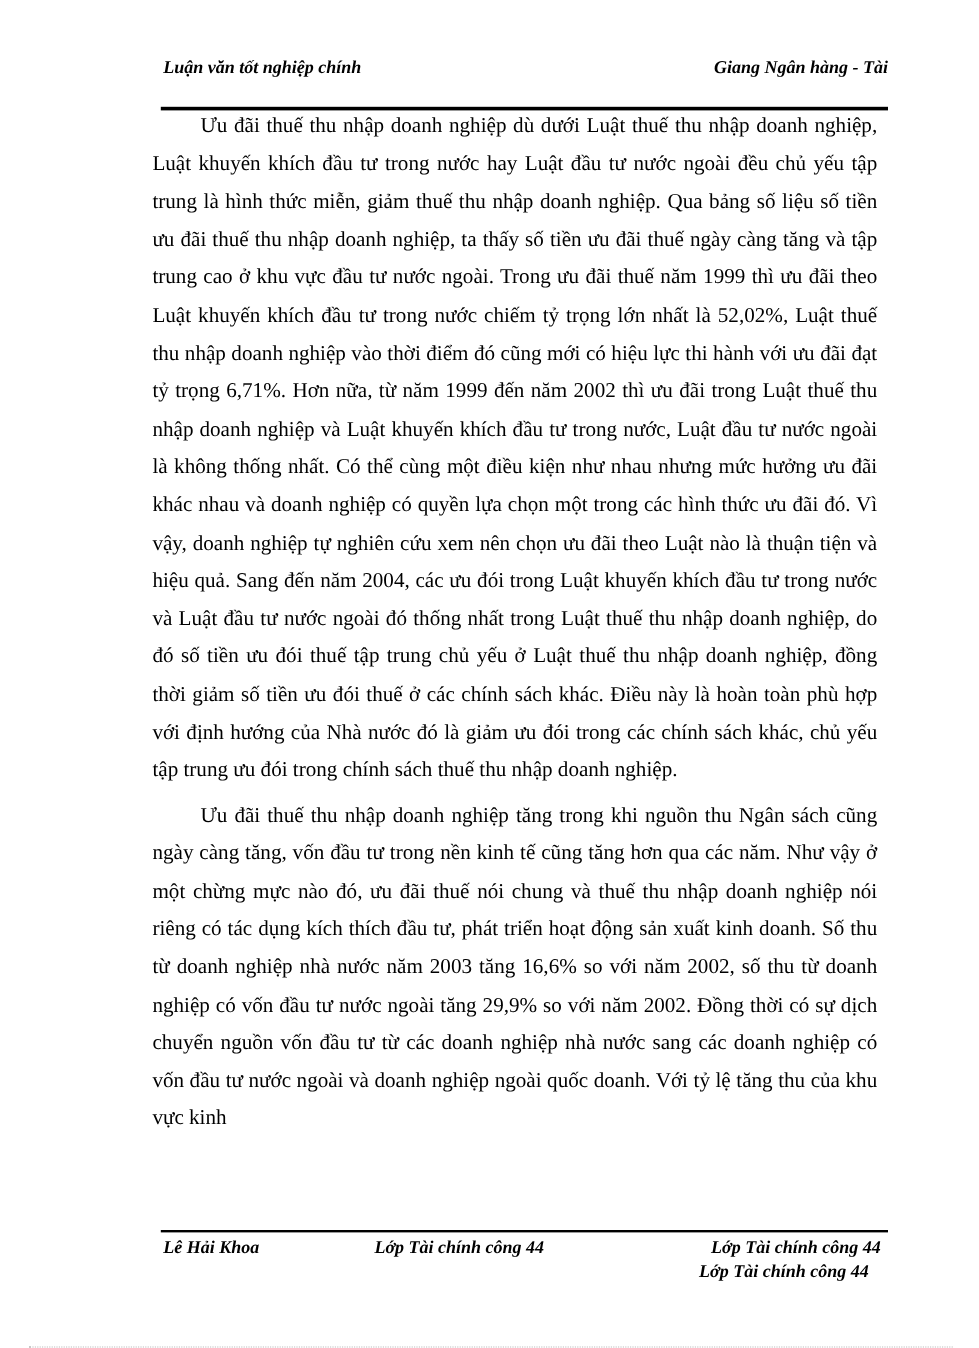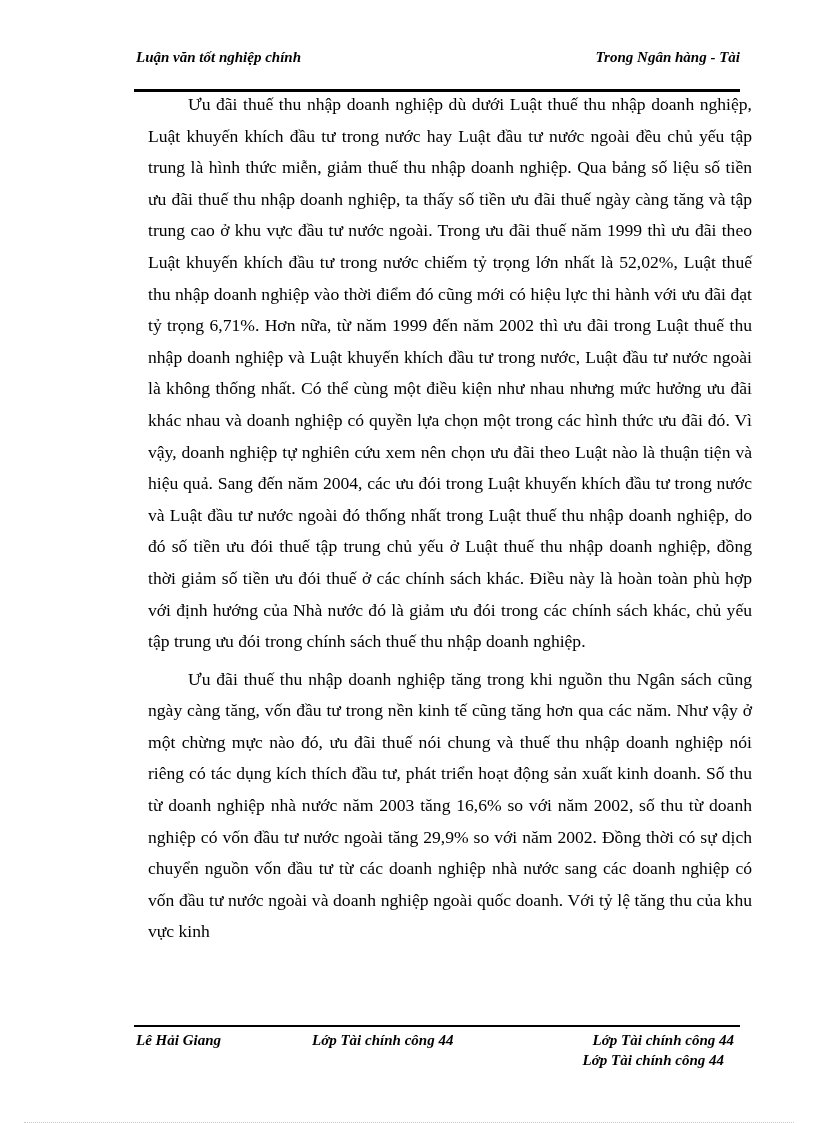--- a/index.html
+++ b/index.html
@@ -47,21 +47,21 @@
     .header-rule {
       position: absolute;
       left: 134px;
       top: 89px;
       width: 606px;
       height: 3px;
       background: #000;
     }
     .body-text {
       position: absolute;
-      left: 148px;
+      left: 127px;
       top: 89px;
       width: 604px;
       font-size: 17.6px;
       line-height: 31.6px;
       text-align: justify;
     }
     .body-text p {
       margin: 0;
       text-indent: 40px;
     }
@@ -115,33 +115,33 @@
       border-top: 1px dotted #c8c8c8;
     }
   </style>
 </head>
 <body>
 
 <div class="page">
 
   <div class="header">
     <div class="header-left">Luận văn tốt nghiệp chính</div>
-    <div class="header-right">Trong Ngân hàng - Tài</div>
+    <div class="header-right">Giang Ngân hàng - Tài</div>
   </div>
 
   <div class="header-rule"></div>
 
   <div class="body-text">
     <p>Ưu đãi thuế thu nhập doanh nghiệp dù dưới Luật thuế thu nhập doanh nghiệp, Luật khuyến khích đầu tư trong nước hay Luật đầu tư nước ngoài đều chủ yếu tập trung là hình thức miễn, giảm thuế thu nhập doanh nghiệp. Qua bảng số liệu số tiền ưu đãi thuế thu nhập doanh nghiệp, ta thấy số tiền ưu đãi thuế ngày càng tăng và tập trung cao ở khu vực đầu tư nước ngoài. Trong ưu đãi thuế năm 1999 thì ưu đãi theo Luật khuyến khích đầu tư trong nước chiếm tỷ trọng lớn nhất là 52,02%, Luật thuế thu nhập doanh nghiệp vào thời điểm đó cũng mới có hiệu lực thi hành với ưu đãi đạt tỷ trọng 6,71%. Hơn nữa, từ năm 1999 đến năm 2002 thì ưu đãi trong Luật thuế thu nhập doanh nghiệp và Luật khuyến khích đầu tư trong nước, Luật đầu tư nước ngoài là không thống nhất. Có thể cùng một điều kiện như nhau nhưng mức hưởng ưu đãi khác nhau và doanh nghiệp có quyền lựa chọn một trong các hình thức ưu đãi đó. Vì vậy, doanh nghiệp tự nghiên cứu xem nên chọn ưu đãi theo Luật nào là thuận tiện và hiệu quả. Sang đến năm 2004, các ưu đói trong Luật khuyến khích đầu tư trong nước và Luật đầu tư nước ngoài đó thống nhất trong Luật thuế thu nhập doanh nghiệp, do đó số tiền ưu đói thuế tập trung chủ yếu ở Luật thuế thu nhập doanh nghiệp, đồng thời giảm số tiền ưu đói thuế ở các chính sách khác. Điều này là hoàn toàn phù hợp với định hướng của Nhà nước đó là giảm ưu đói trong các chính sách khác, chủ yếu tập trung ưu đói trong chính sách thuế thu nhập doanh nghiệp.</p>
     <p>Ưu đãi thuế thu nhập doanh nghiệp tăng trong khi nguồn thu Ngân sách cũng ngày càng tăng, vốn đầu tư trong nền kinh tế cũng tăng hơn qua các năm. Như vậy ở một chừng mực nào đó, ưu đãi thuế nói chung và thuế thu nhập doanh nghiệp nói riêng có tác dụng kích thích đầu tư, phát triển hoạt động sản xuất kinh doanh. Số thu từ doanh nghiệp nhà nước năm 2003 tăng 16,6% so với năm 2002, số thu từ doanh nghiệp có vốn đầu tư nước ngoài tăng 29,9% so với năm 2002. Đồng thời có sự dịch chuyển nguồn vốn đầu tư từ các doanh nghiệp nhà nước sang các doanh nghiệp có vốn đầu tư nước ngoài và doanh nghiệp ngoài quốc doanh. Với tỷ lệ tăng thu của khu vực kinh</p>
   </div>
 
   <div class="footer-rule"></div>
 
   <div class="footer">
-    <span class="footer-author">Lê Hải Giang</span>
+    <span class="footer-author">Lê Hải Khoa</span>
     <span class="footer-class-center">Lớp Tài chính công 44</span>
     <span class="footer-class-right">Lớp Tài chính công 44</span>
     <span class="footer-class-right-2">Lớp Tài chính công 44</span>
   </div>
 
   <div class="page-boundary"></div>
 </div>
 
 </body></html>

